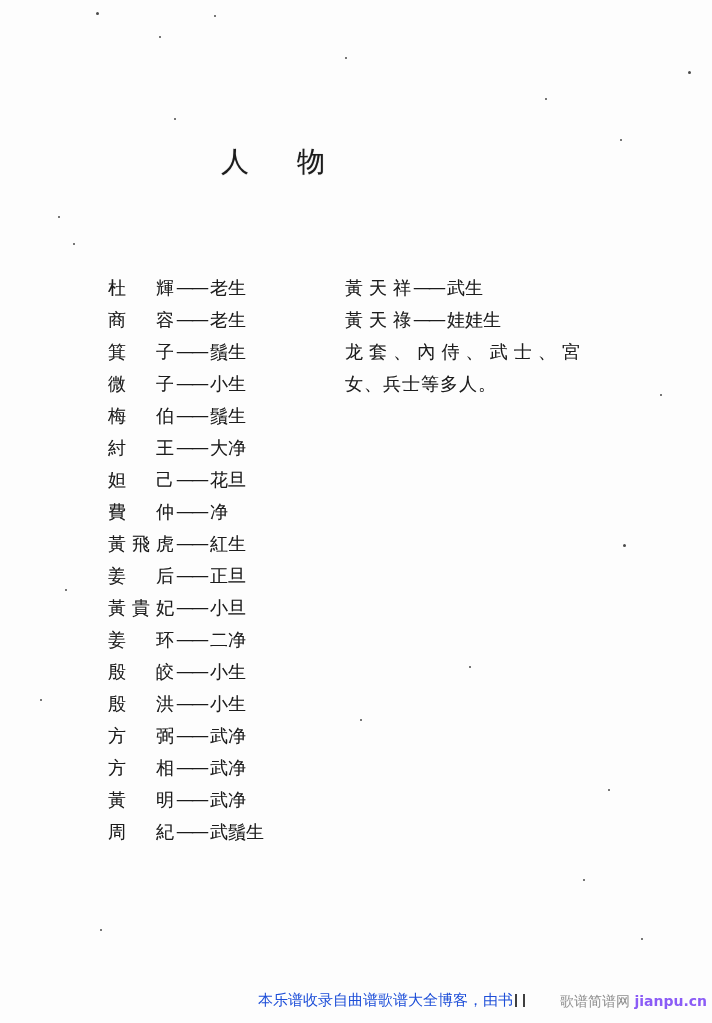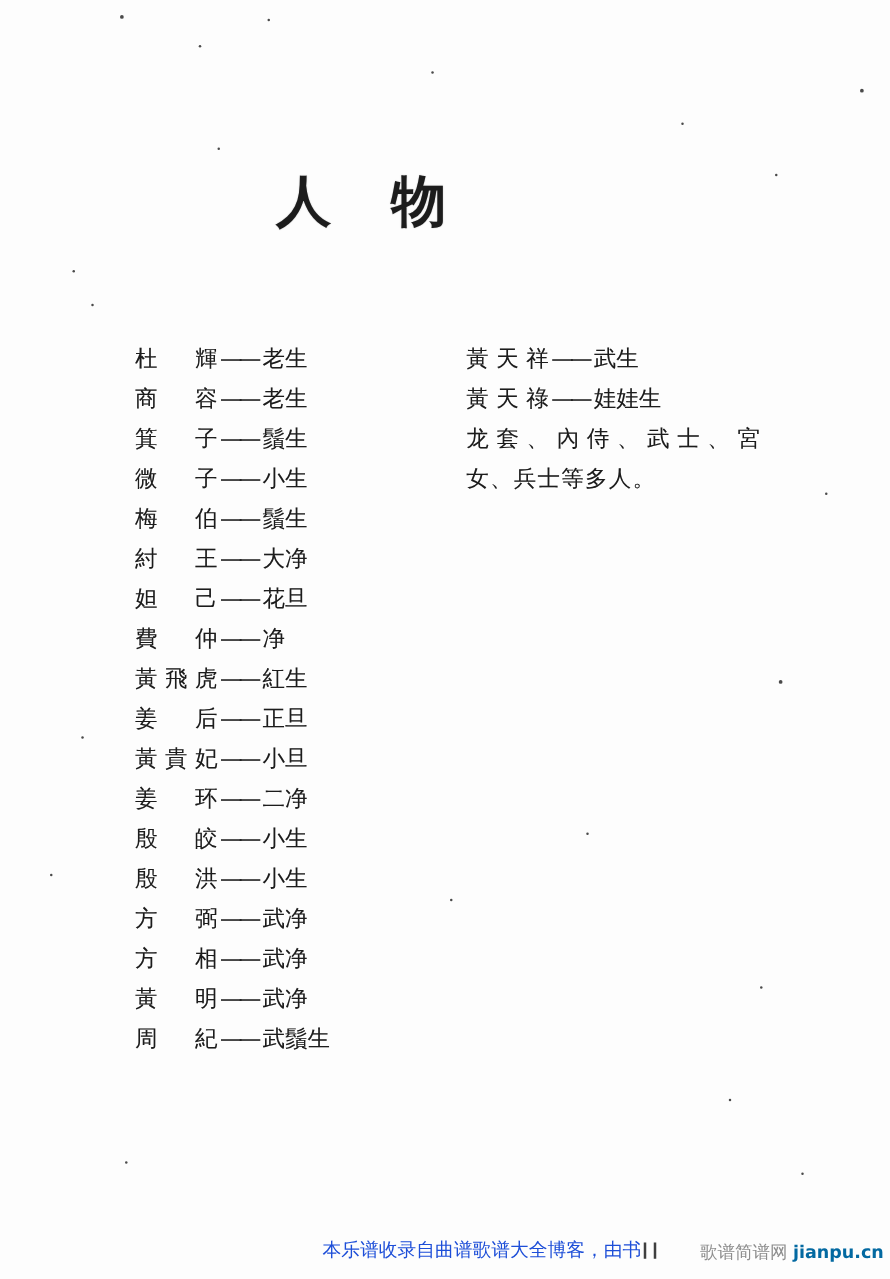--- a/index.html
+++ b/index.html
@@ -11,22 +11,22 @@
     background: #fdfdfd;
     overflow: hidden;
     font-family: "DejaVu Serif", "Liberation Serif", serif;
     color: #1c1c1c;
   }
   
   .title {
     position: absolute;
     left: 221px;
     top: 140px;
-    font-size: 44px;
-    font-weight: bold;
+    font-size: 28px;
+    font-weight: normal;
     letter-spacing: 48px;
     line-height: 44px;
     white-space: nowrap;
     text-shadow: 0 0 1px rgba(0,0,0,0.35);
   }
   .subtitle {
     position: absolute;
     left: 210px;
     top: 209px;
     font-size: 20px;
@@ -36,21 +36,21 @@
     text-shadow: 0 0 0.5px rgba(0,0,0,0.3);
   }
   
   .cast-col {
     position: absolute;
     font-size: 18px;
     font-weight: normal;
     text-shadow: 0 0 0.5px rgba(0,0,0,0.3);
   }
   .cast-left  { left: 108px; top: 272px; }
-  .cast-right { left: 345px; top: 272px; margin-left: 28px; }
+  .cast-right { left: 345px; top: 272px; }
   .row { height: 32px; line-height: 32px; white-space: nowrap; }
   .nm {
     display: inline-block;
     width: 66px;
     text-align: justify;
     text-align-last: justify;
     vertical-align: top;
   }
   .dash {
     display: inline-block;
@@ -90,21 +90,21 @@
   }
   .wm-right {
     position: absolute;
     left: 560px;
     top: 993px;
     font-family: "DejaVu Sans", "Liberation Sans", sans-serif;
     font-size: 14px;
     color: #8d8d8d;
     white-space: nowrap;
   }
-  .wm-domain { color: #0369a1; font-weight: bold; margin-top: 16px; }
+  .wm-domain { color: #8b5cf6; font-weight: bold; margin-top: 16px; }
   
   .speck {
     position: absolute;
     background: #2a2a2a;
     border-radius: 50%;
     opacity: 0.85;
   }
 </style>
 </head>
 <body>

